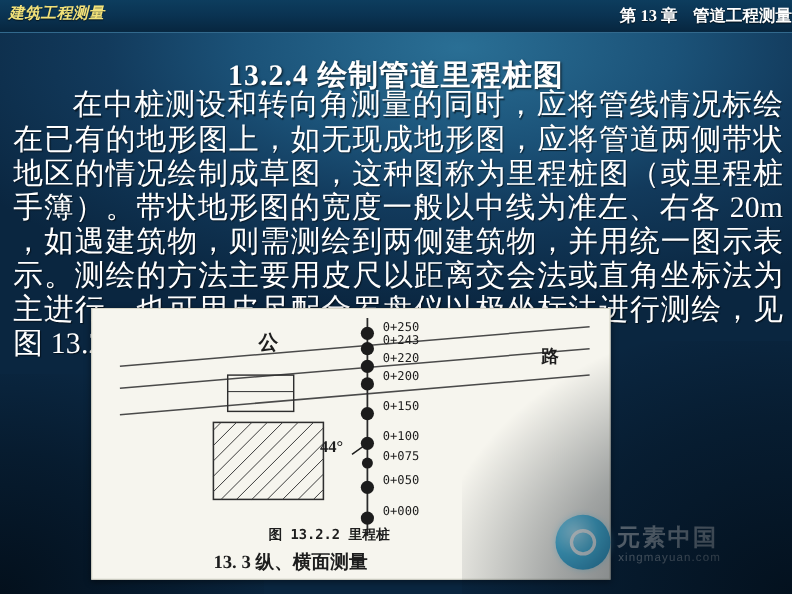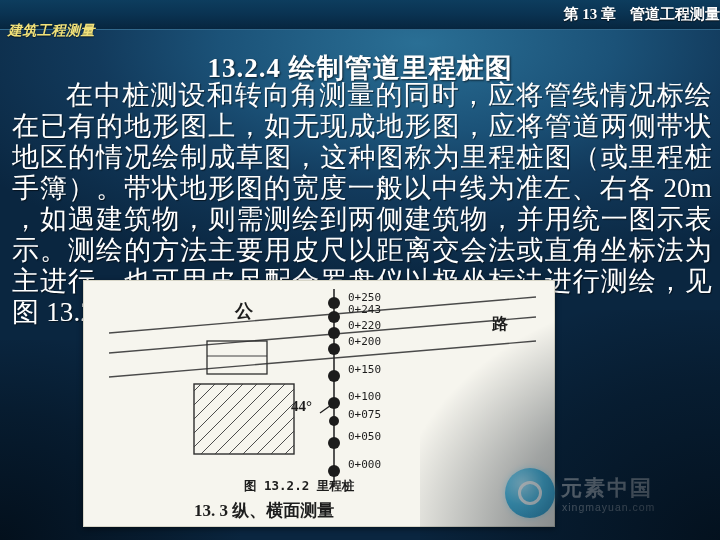--- a/index.html
+++ b/index.html
@@ -46,21 +46,21 @@
     top: 0; left: 0;
     width: 720px;
     height: 30px;
     background: linear-gradient(180deg, #0d3d5e 0%, #0a3352 48%, #07263f 100%);
     border-bottom: 1px solid rgba(120,190,230,0.35);
     box-sizing: border-box;
   }
   .header-left {
     position: absolute;
     left: 8px;
-    top: 22px;
+    top: 3px;
     font-family: "Liberation Serif", "DejaVu Serif", serif;
     font-style: italic;
     font-weight: bold;
     font-size: 14px;
     color: #f2e27a;
     letter-spacing: 0.5px;
     text-shadow: 0 1px 1px rgba(0,0,0,0.6);
   }
   .header-center {
     position: absolute;

